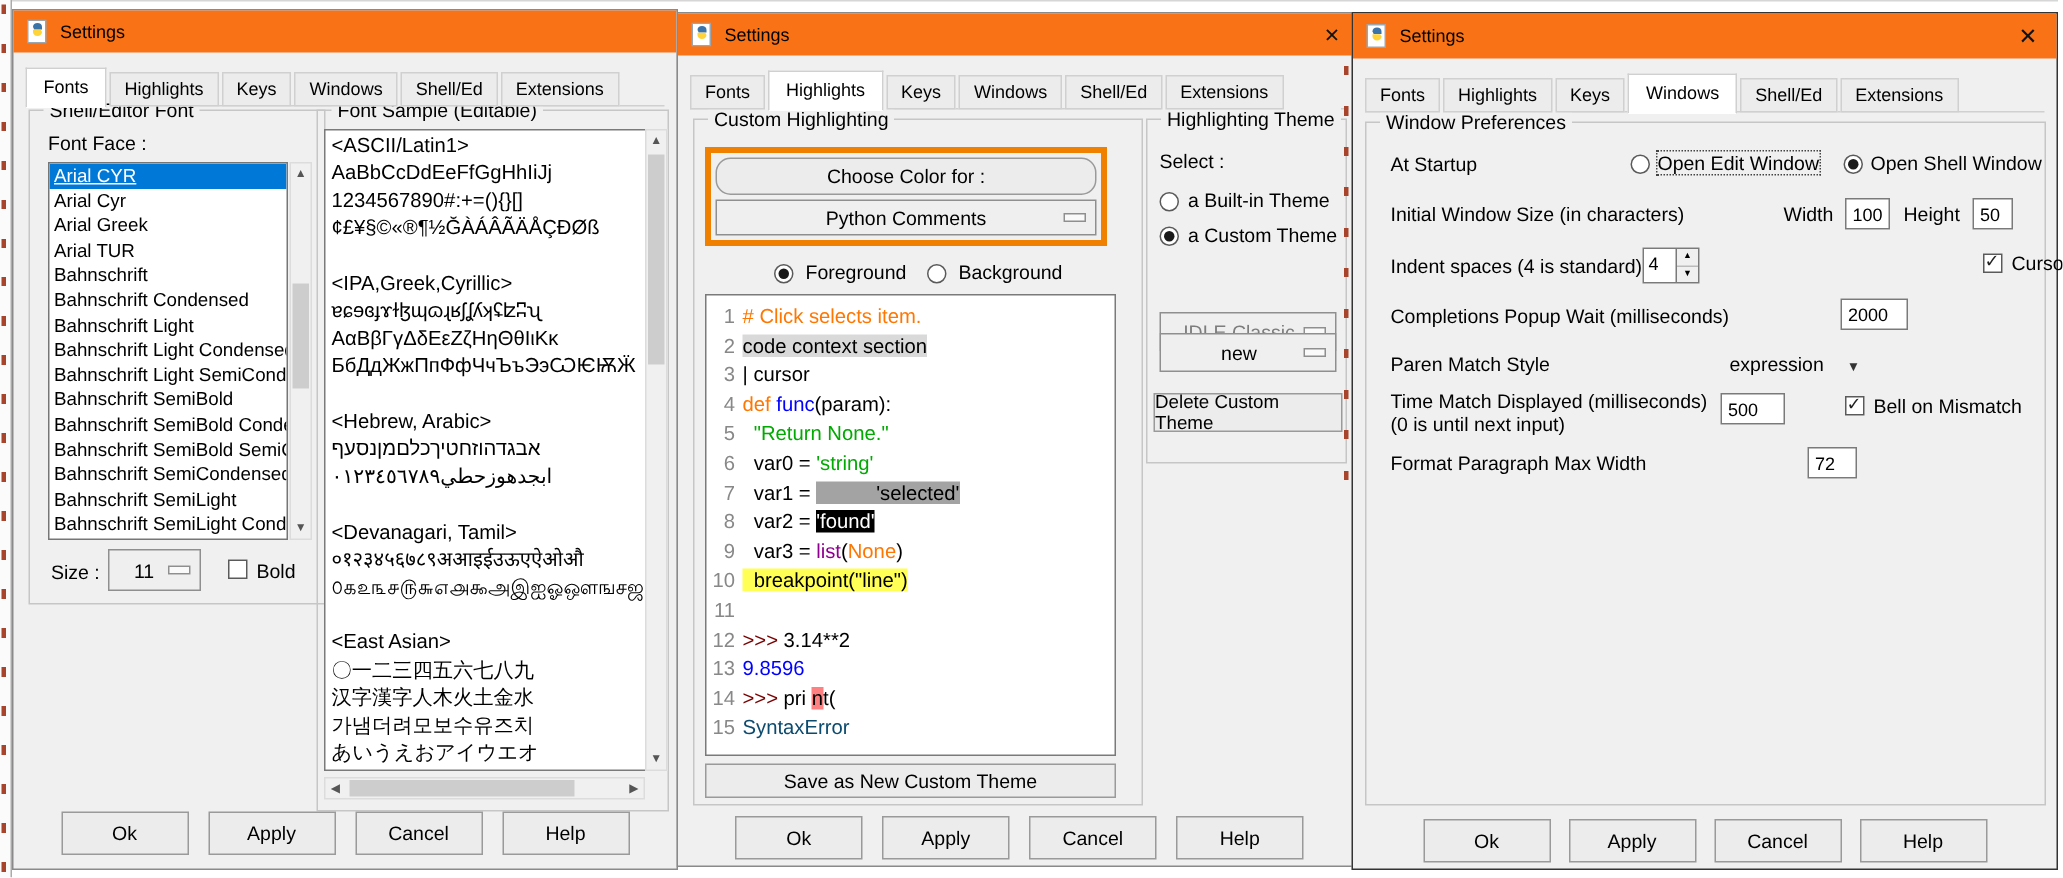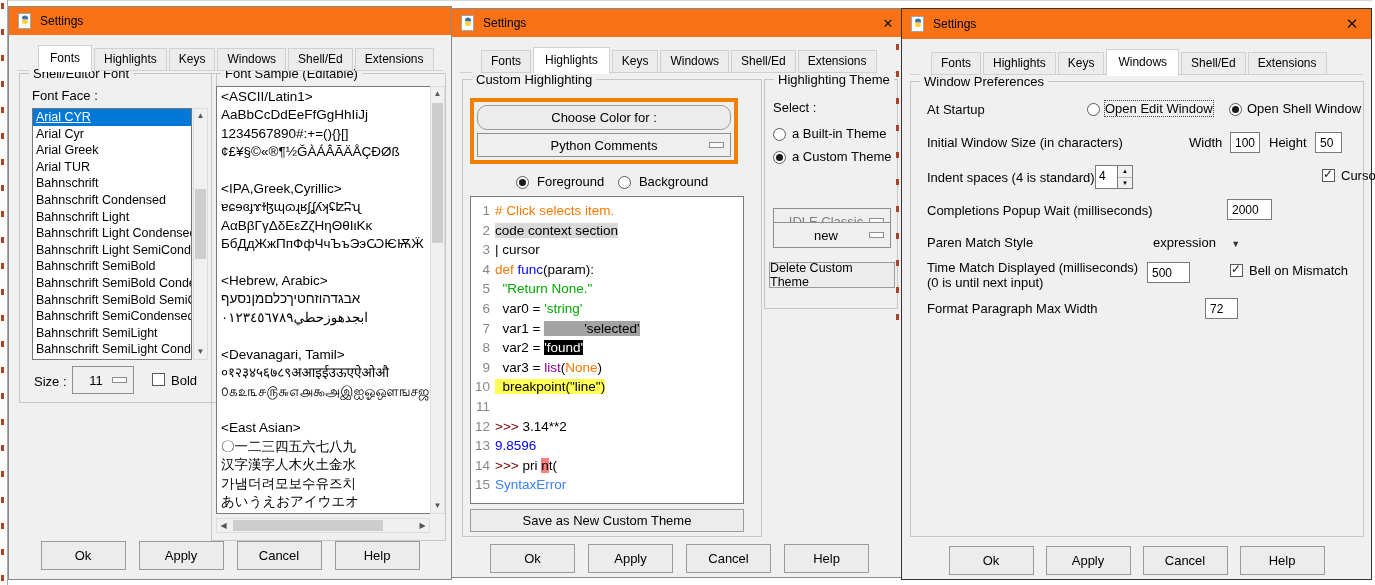--- a/index.html
+++ b/index.html
@@ -6,21 +6,21 @@
   body{width:1375px;height:585px;position:relative;overflow:hidden;background:#ffffff;
        font-family:"Liberation Sans", sans-serif;font-size:12px;color:#000;}
 
   
   .window{position:absolute;background:#f0f0f0;border:1px solid #8a8a8a;box-sizing:border-box;}
   .titlebar{height:28px;background:#f97316;display:flex;align-items:center;padding:0 8px;gap:7px;}
   .titletext{font-size:12px;}
   .closex{margin-left:auto;font-size:13px;color:#111;width:22px;text-align:center;}
   .pyicon{width:16px;height:16px;flex:0 0 16px;}
 
-  .tabs{position:absolute;left:8px;top:38px;display:flex;align-items:flex-end;height:26px;z-index:2;margin-left:21px;}
+  .tabs{position:absolute;left:8px;top:38px;display:flex;align-items:flex-end;height:26px;z-index:2;}
   .tab{background:#ececec;border:1px solid #d0d0d0;border-bottom:1px solid #d0d0d0;
        padding:3px 9px 4px;margin-right:2px;font-size:12px;white-space:nowrap;}
   .tab.active{background:#fff;padding:5px 11px 6px;border-bottom:1px solid #fff;margin-bottom:-1px;}
   .content-line{position:absolute;left:8px;right:8px;top:63px;border-top:1px solid #d0d0d0;}
 
   
   .group{position:absolute;border:1px solid #c6c6c6;box-sizing:border-box;}
   .group-label{position:absolute;top:-8px;left:9px;background:#f0f0f0;padding:0 4px;font-size:13px;white-space:nowrap;}
 
   
@@ -230,21 +230,21 @@
         <div class="code-line"><span class="lineno" style="color: rgb(136, 136, 136);">5</span><span style="color: rgb(0, 0, 0);">  </span><span style="color: rgb(0, 170, 0);">"Return None."</span></div>
         <div class="code-line"><span class="lineno" style="color: rgb(136, 136, 136);">6</span><span style="color: rgb(0, 0, 0);">  var0 = </span><span style="color: rgb(0, 170, 0);">'string'</span></div>
         <div class="code-line"><span class="lineno" style="color: rgb(136, 136, 136);">7</span><span style="color: rgb(0, 0, 0);">  var1 = </span><span style="color: rgb(0, 0, 0); background: rgb(163, 163, 163); padding-left: 40px;">'selected'</span></div>
         <div class="code-line"><span class="lineno" style="color: rgb(136, 136, 136);">8</span><span style="color: rgb(0, 0, 0);">  var2 = </span><span style="color: rgb(255, 255, 255); background: rgb(0, 0, 0);">'found'</span></div>
         <div class="code-line"><span class="lineno" style="color: rgb(136, 136, 136);">9</span><span style="color: rgb(0, 0, 0);">  var3 = </span><span style="color: rgb(144, 0, 144);">list</span><span style="color: rgb(0, 0, 0);">(</span><span style="color: rgb(255, 119, 0);">None</span><span style="color: rgb(0, 0, 0);">)</span></div>
         <div class="code-line"><span class="lineno" style="color: rgb(136, 136, 136);">10</span><span style="color: rgb(0, 0, 0); background: rgb(255, 255, 85);">  breakpoint("line")</span></div>
         <div class="code-line"><span class="lineno" style="color: rgb(136, 136, 136);">11</span></div>
         <div class="code-line"><span class="lineno" style="color: rgb(136, 136, 136);">12</span><span style="color: rgb(119, 0, 0);">&gt;&gt;&gt;</span><span style="color: rgb(0, 0, 0);"> 3.14**2</span></div>
         <div class="code-line"><span class="lineno" style="color: rgb(136, 136, 136);">13</span><span style="color: rgb(0, 0, 255);">9.8596</span></div>
         <div class="code-line"><span class="lineno" style="color: rgb(136, 136, 136);">14</span><span style="color: rgb(119, 0, 0);">&gt;&gt;&gt;</span><span style="color: rgb(0, 0, 0);"> pri </span><span style="color: rgb(0, 0, 0); background: rgb(255, 128, 128);">n</span><span style="color: rgb(0, 0, 0);">t(</span></div>
-        <div class="code-line"><span class="lineno" style="color: rgb(136, 136, 136);">15</span><span style="color: #3b82f6;">SyntaxError</span></div>
+        <div class="code-line"><span class="lineno" style="color: rgb(136, 136, 136);">15</span><span style="color: #0c4a6e;">SyntaxError</span></div>
       </div>
 
     <div class="btn" style="position:absolute;left:7px;top:429px;width:274px;height:23px;">Save as New Custom Theme</div>
   </div>
 
   <div class="group" style="left:312px;top:70px;width:134px;height:230px;">
     <span class="group-label">Highlighting Theme</span>
     <span class="wlabel" style="position:absolute;left:8px;top:20px;">Select :</span>
     <span class="radio" style="position:absolute;left:8px;top:48px;"></span>
     <span class="wlabel" style="position:absolute;left:27px;top:46px;">a Built-in Theme</span>

